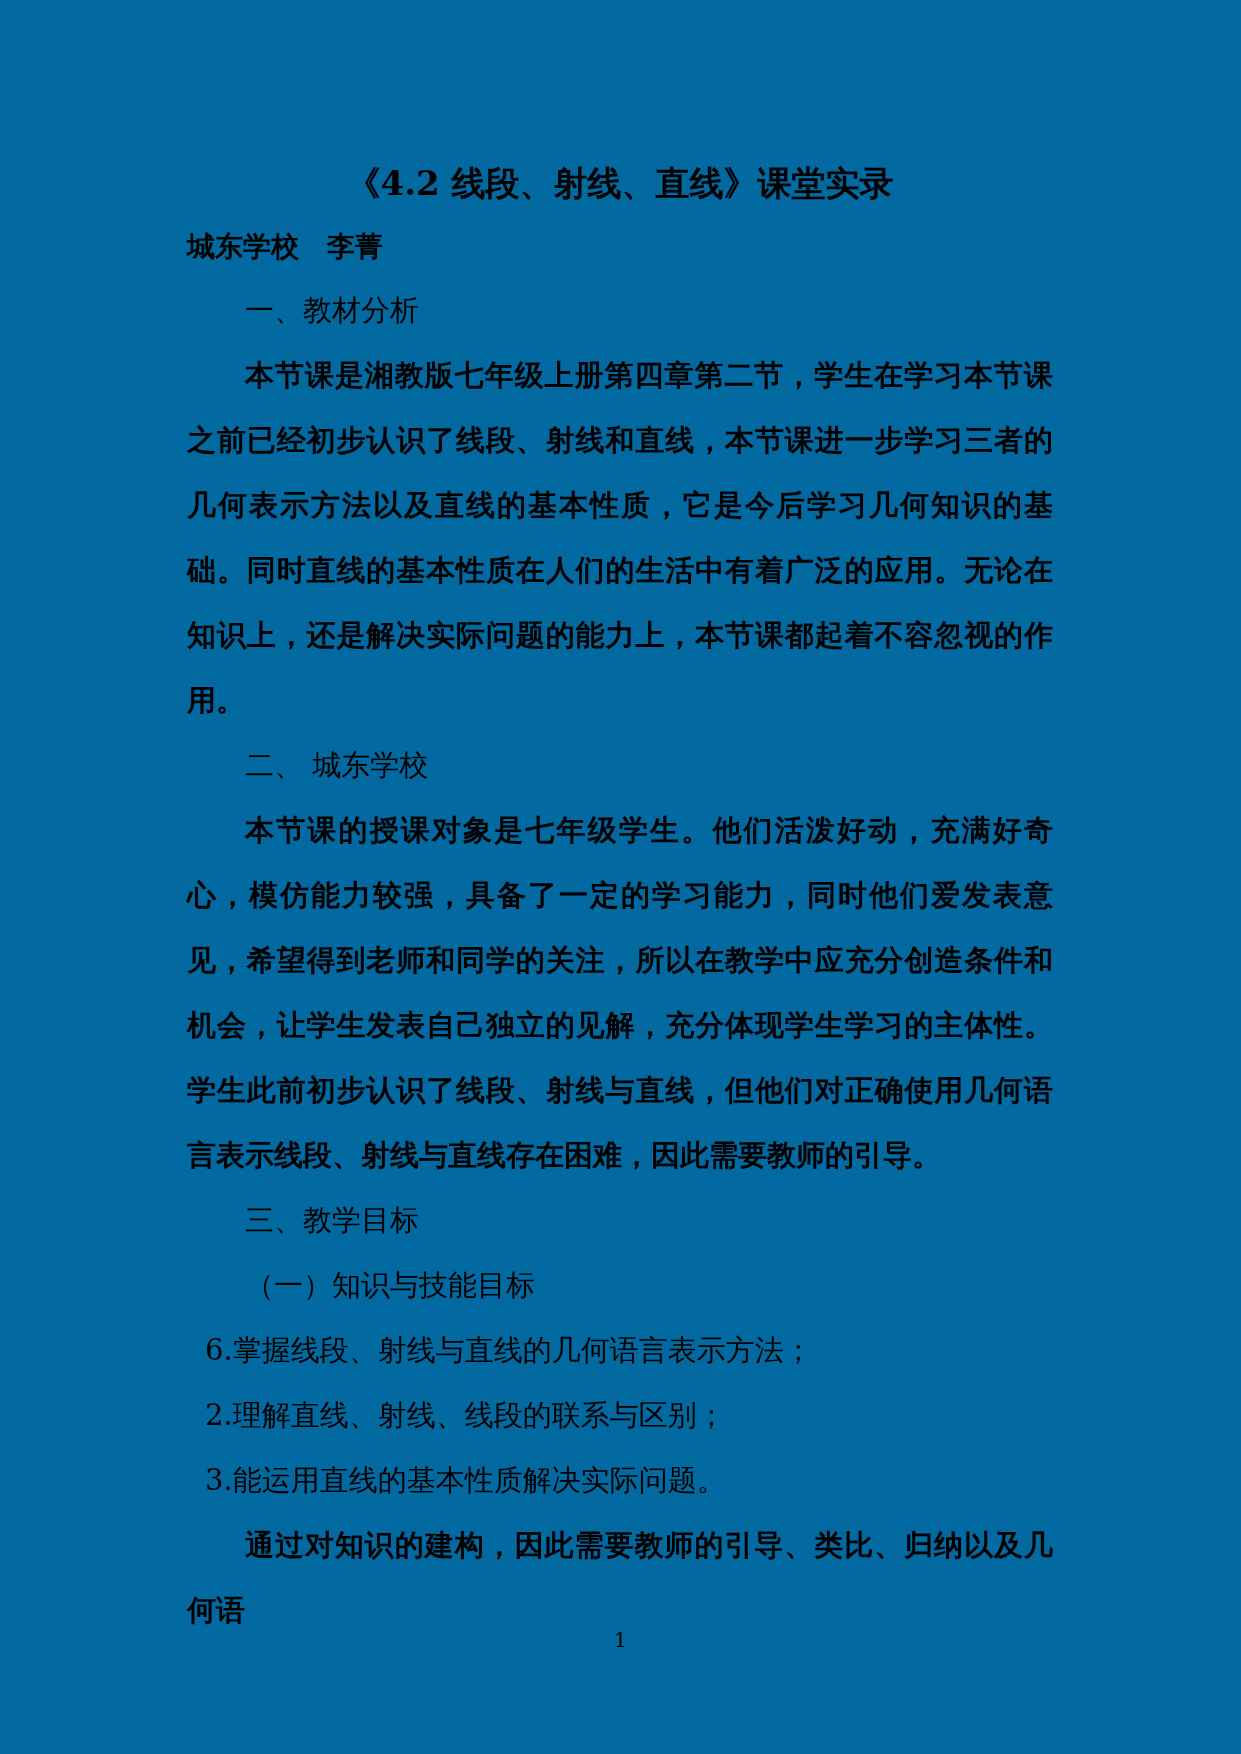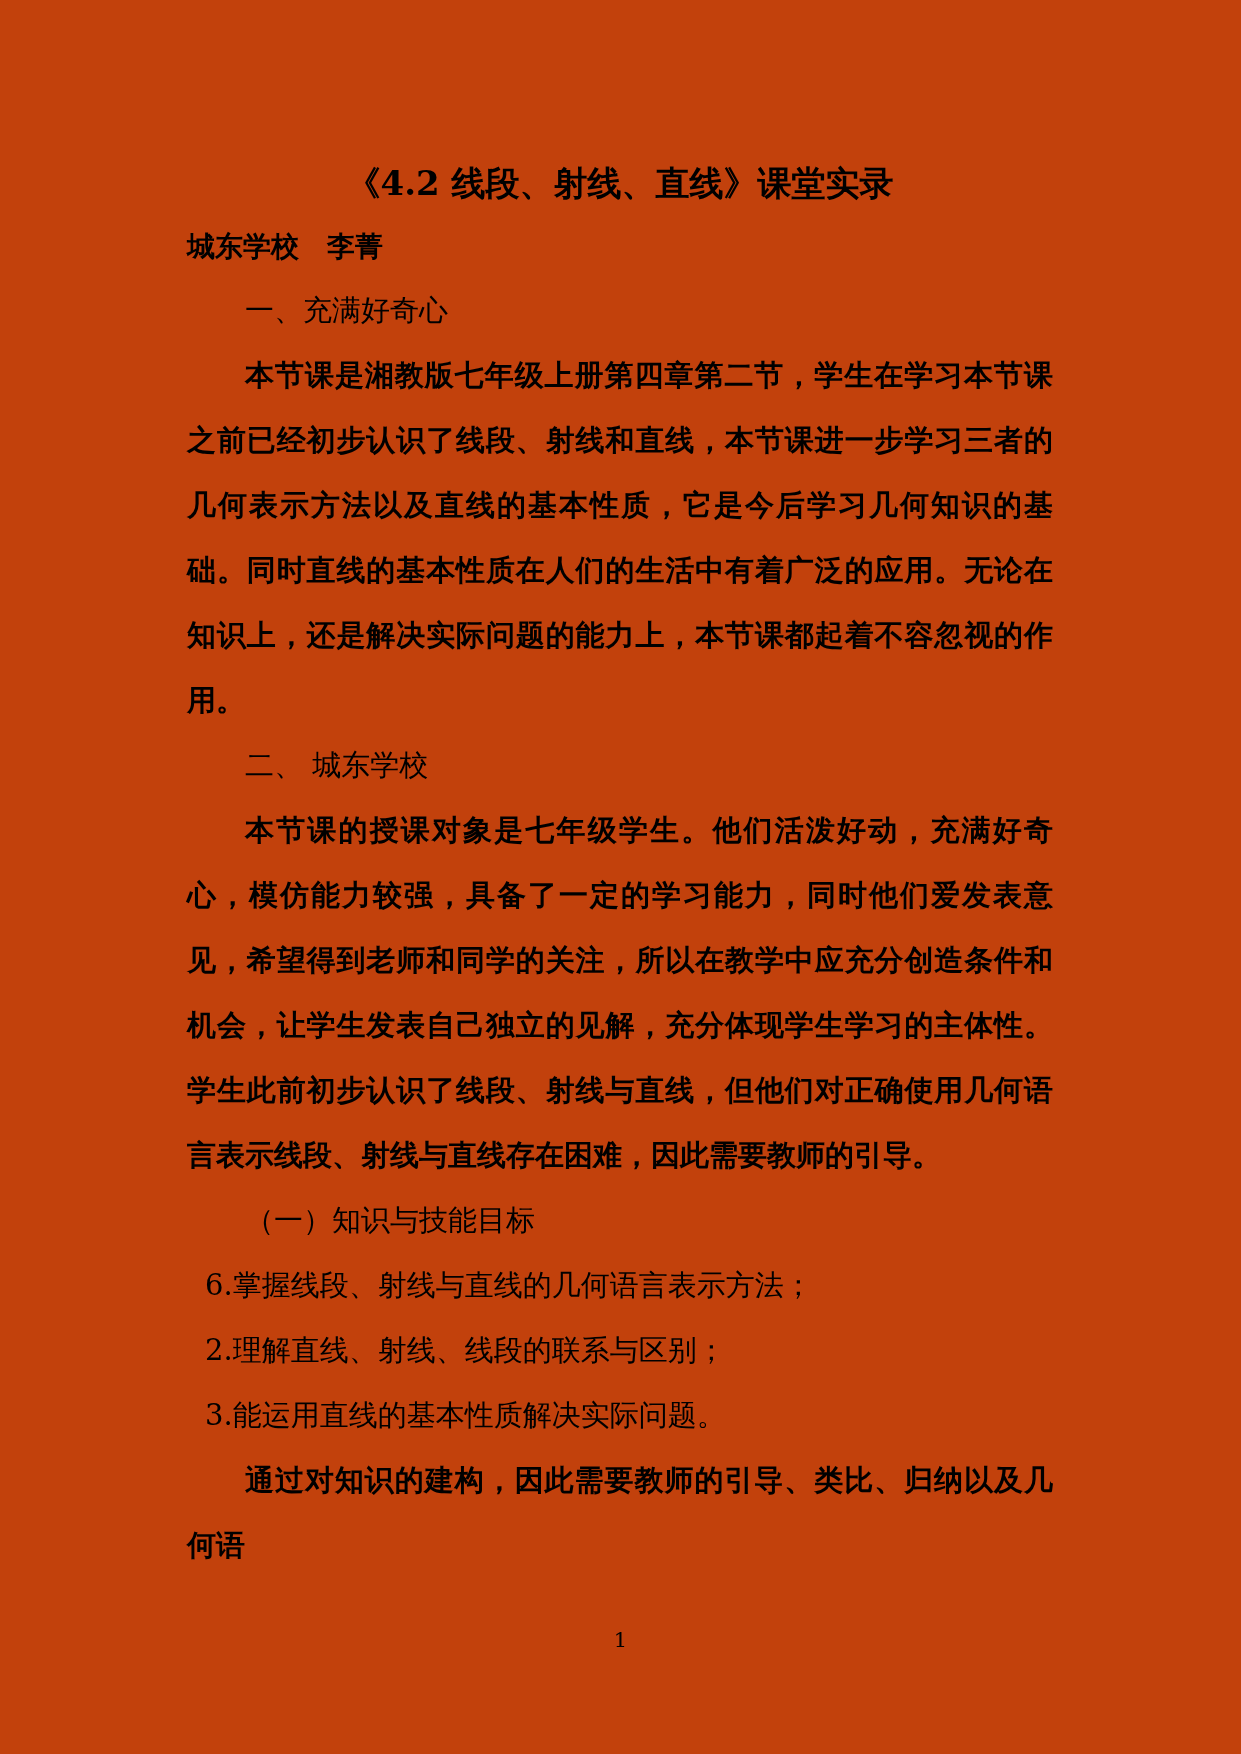--- a/index.html
+++ b/index.html
@@ -4,21 +4,21 @@
 <style>
   html, body {
     margin: 0;
     padding: 0;
     background: #ffffff;
   }
   .page {
     position: relative;
     width: 1241px;
     height: 1754px;
-    background: #c2410c;
+    background: #0369a1;
     color: #000000;
     font-family: "DejaVu Serif", "Liberation Serif", serif;
     overflow: hidden;
   }
   .content {
     position: absolute;
     left: 187px;
     top: 150px;
     width: 866px;
   }
@@ -68,24 +68,25 @@
   }
 </style>
 </head>
 <body>
 
 <div class="page">
   <div class="content">
     <h1 class="doc-title">《4.2 线段、射线、直线》课堂实录</h1>
     <h2 class="doc-byline">城东学校　李菁</h2>
     <div class="blocks" id="doc-blocks">
-        <p class="heading">一、充满好奇心</p>
+        <p class="heading">一、教材分析</p>
         <p class="paragraph">本节课是湘教版七年级上册第四章第二节，学生在学习本节课之前已经初步认识了线段、射线和直线，本节课进一步学习三者的几何表示方法以及直线的基本性质，它是今后学习几何知识的基础。同时直线的基本性质在人们的生活中有着广泛的应用。无论在知识上，还是解决实际问题的能力上，本节课都起着不容忽视的作用。</p>
         <p class="heading">二、 城东学校</p>
         <p class="paragraph">本节课的授课对象是七年级学生。他们活泼好动，充满好奇心，模仿能力较强，具备了一定的学习能力，同时他们爱发表意见，希望得到老师和同学的关注，所以在教学中应充分创造条件和机会，让学生发表自己独立的见解，充分体现学生学习的主体性。学生此前初步认识了线段、射线与直线，但他们对正确使用几何语言表示线段、射线与直线存在困难，因此需要教师的引导。</p>
+        <p class="heading">三、教学目标</p>
         <p class="subheading">（一）知识与技能目标</p>
         <p class="item">6.掌握线段、射线与直线的几何语言表示方法；</p>
         <p class="item">2.理解直线、射线、线段的联系与区别；</p>
         <p class="item">3.能运用直线的基本性质解决实际问题。</p>
         <p class="paragraph">通过对知识的建构，因此需要教师的引导、类比、归纳以及几何语</p>
       </div>
   </div>
   <div class="page-number">1</div>
 </div>
 

